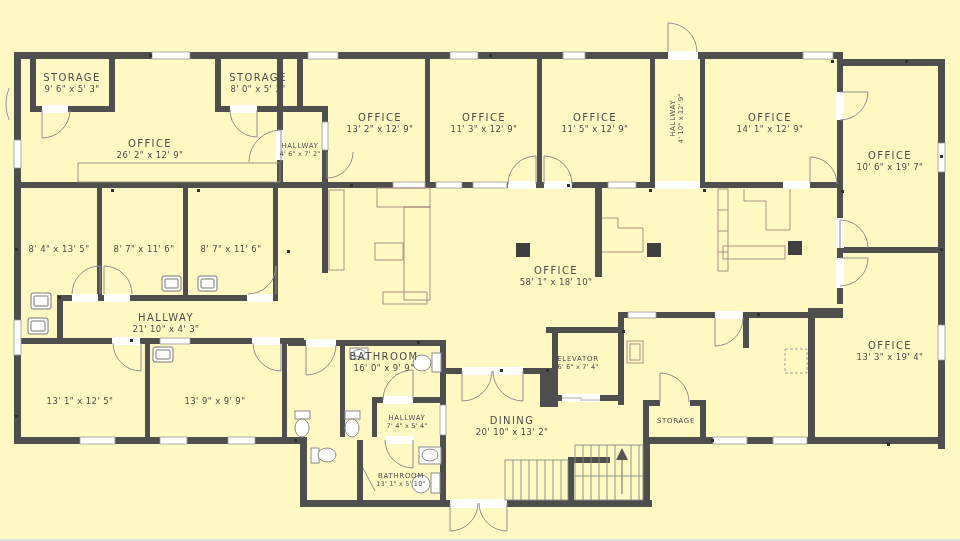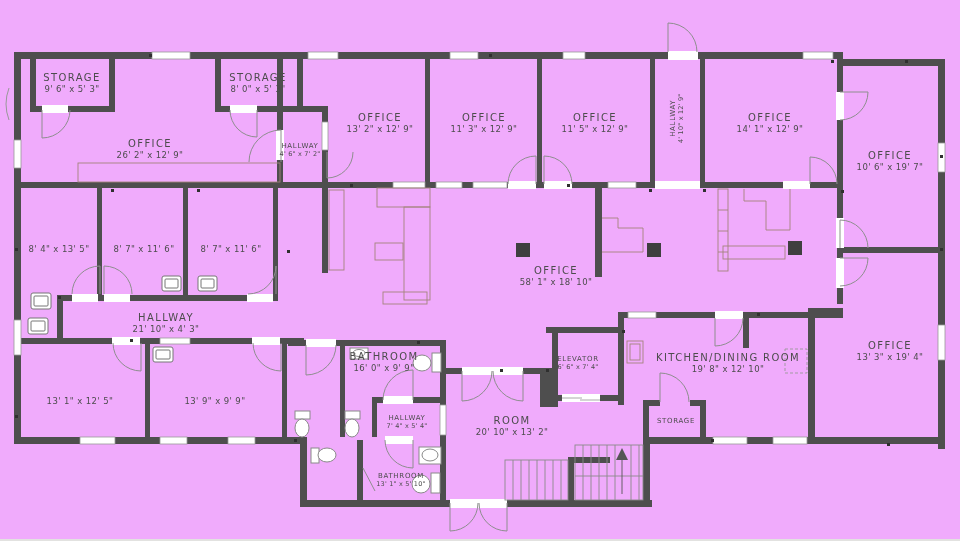--- a/index.html
+++ b/index.html
@@ -1,16 +1,16 @@
 <!DOCTYPE html>
 <html><head>
 <meta charset="utf-8">
 <style>
   html,body{margin:0;padding:0;background:#ffffff;}
-  .stage{position:relative;width:960px;height:541px;background:#f0abfc;overflow:hidden;
+  .stage{position:relative;width:960px;height:541px;background:#fef9c3;overflow:hidden;
          font-family:"DejaVu Sans",sans-serif;}
   .stage svg{position:absolute;left:0;top:0;}
   .room-label{position:absolute;text-align:center;color:#4c4c4c;line-height:1.15;pointer-events:none;}
   .room-label .rname{font-size:10px;letter-spacing:1.4px;white-space:nowrap;}
   .room-label .rdims{font-size:8.5px;letter-spacing:0.4px;margin-top:1px;white-space:nowrap;}
   .room-label.small .rname{font-size:7px;letter-spacing:0.7px;}
   .room-label.small .rdims{font-size:6.5px;letter-spacing:0.2px;}
   .room-label.vertical{transform:rotate(-90deg);}
   .scan-edge{position:absolute;left:0;bottom:0;width:100%;height:2px;background:#e2e2e0;}
 </style>
@@ -340,31 +340,27 @@
   </div>
   <div class="room-label" style="left:324px;top:351px;width:120px">
     <div class="rname">BATHROOM</div>
     <div class="rdims">16' 0" x 9' 9"</div>
   </div>
   <div class="room-label small" style="left:367px;top:414px;width:80px">
     <div class="rname">HALLWAY</div>
     <div class="rdims">7' 4" x 5' 4"</div>
   </div>
   <div class="room-label" style="left:452px;top:415px;width:120px">
-    <div class="rname">ROOM</div>
+    <div class="rname">DINING</div>
     <div class="rdims">20' 10" x 13' 2"</div>
   </div>
   <div class="room-label small" style="left:553px;top:355px;width:50px">
     <div class="rname">ELEVATOR</div>
     <div class="rdims">6' 6" x 7' 4"</div>
   </div>
-  <div class="room-label" style="left:638px;top:352px;width:180px">
-    <div class="rname">KITCHEN/DINING ROOM</div>
-    <div class="rdims">19' 8" x 12' 10"</div>
-  </div>
   <div class="room-label small" style="left:641px;top:417px;width:70px">
     <div class="rname">STORAGE</div>
   </div>
   <div class="room-label" style="left:830px;top:340px;width:120px">
     <div class="rname">OFFICE</div>
     <div class="rdims">13' 3" x 19' 4"</div>
   </div>
   <div class="room-label small" style="left:361px;top:472px;width:80px">
     <div class="rname">BATHROOM</div>
     <div class="rdims">13' 1" x 5' 10"</div>

